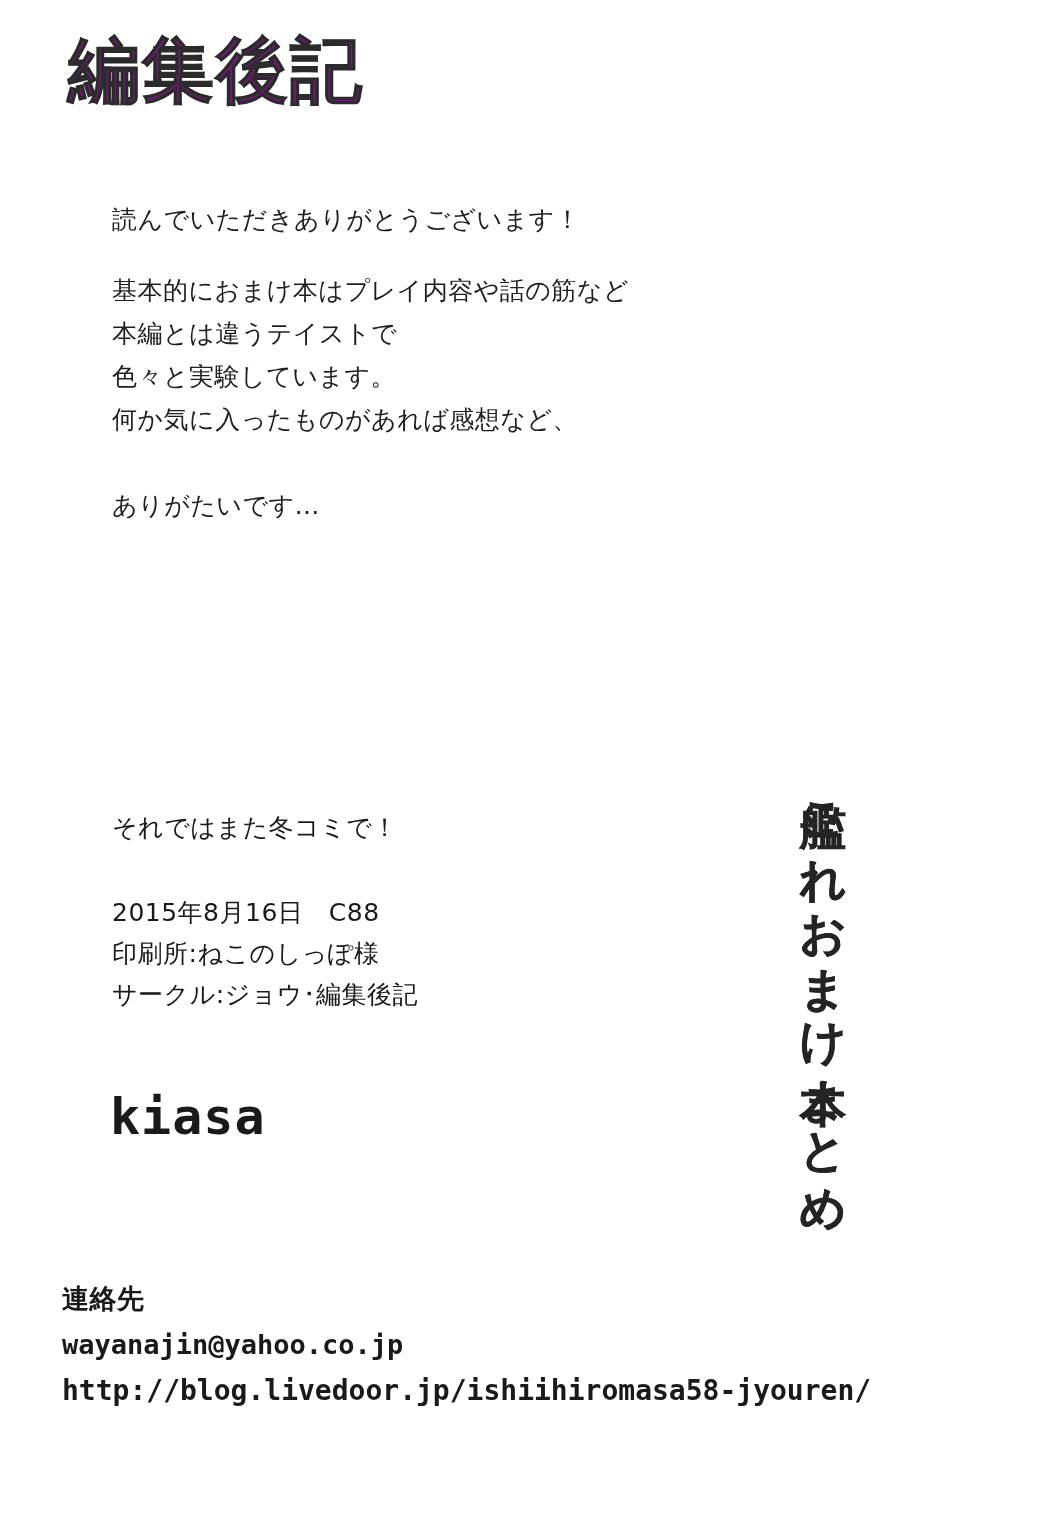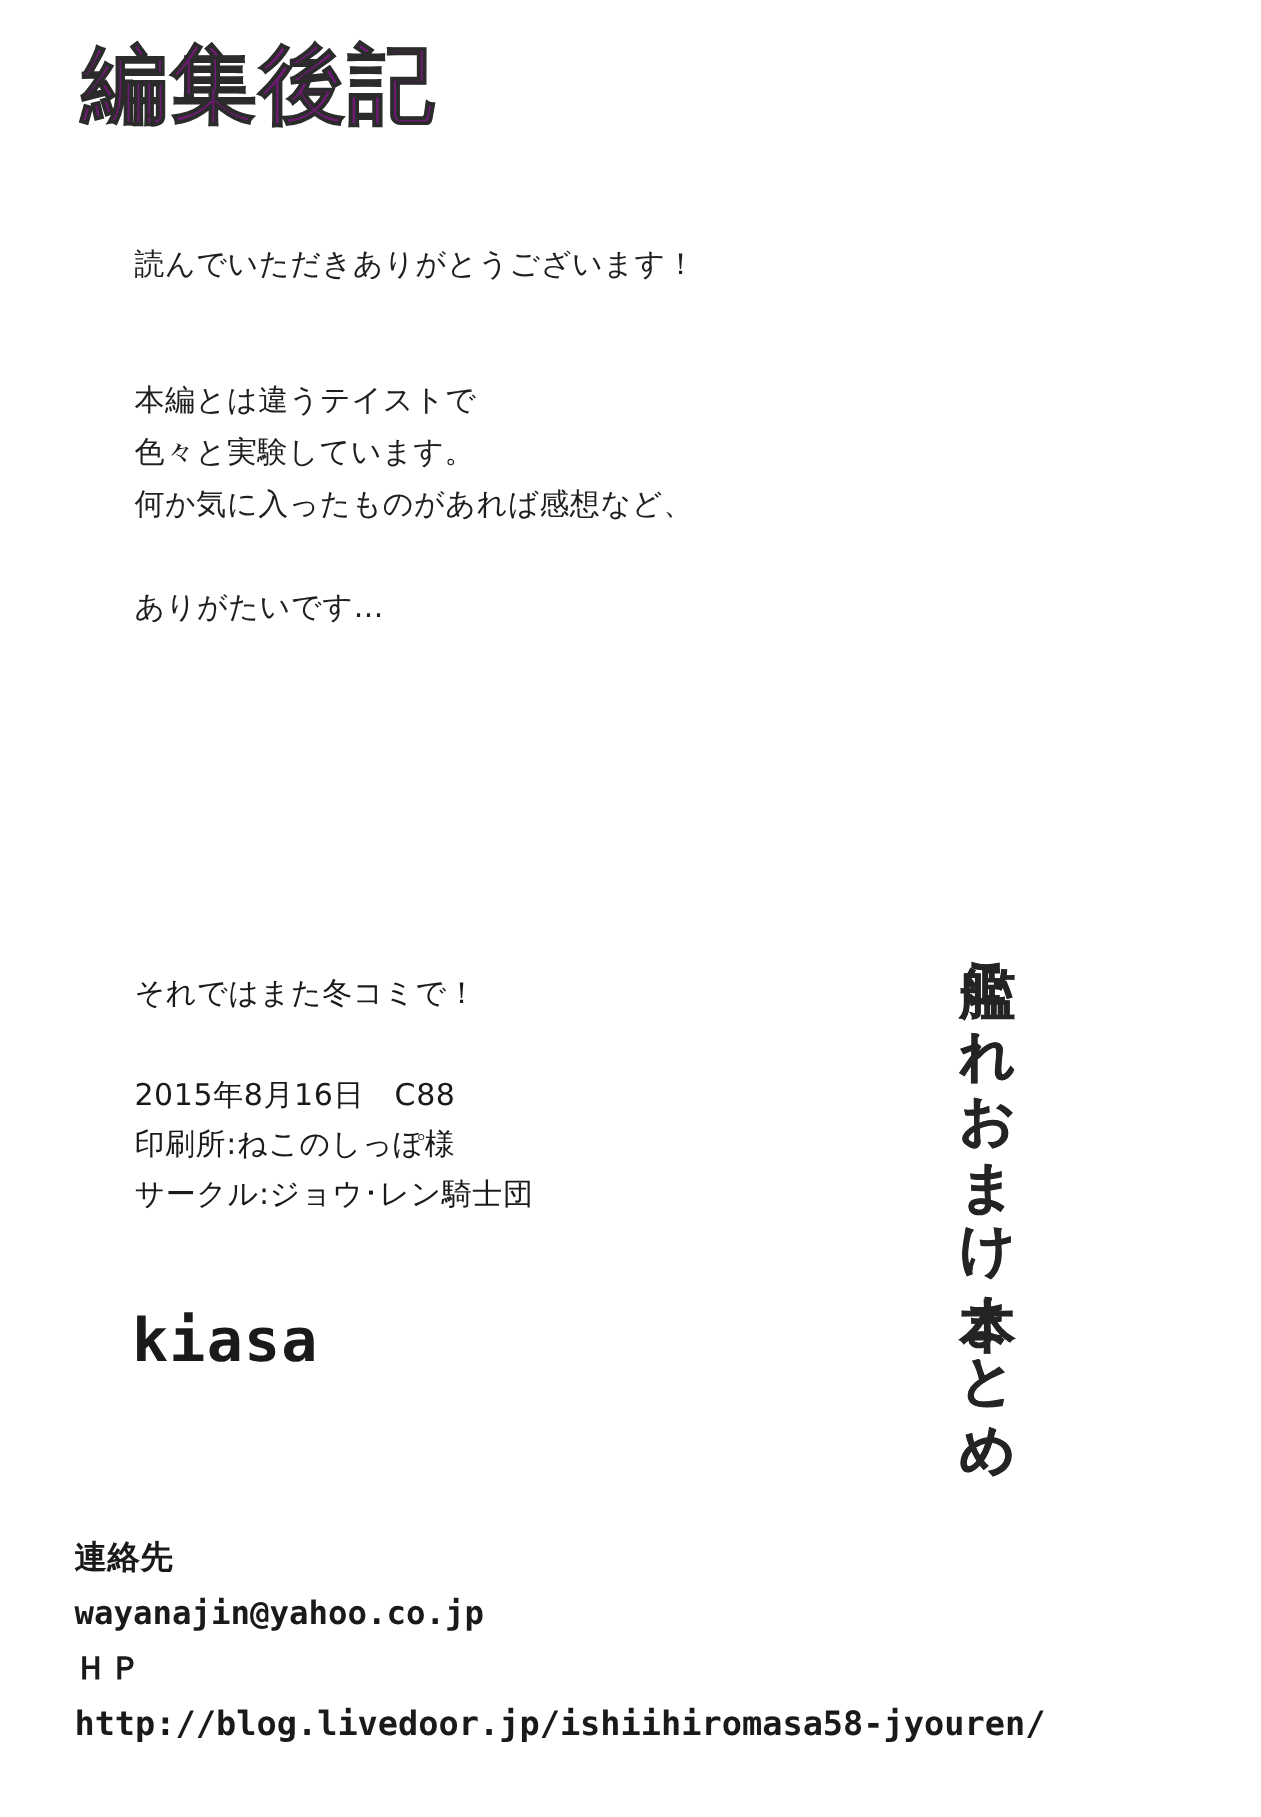--- a/index.html
+++ b/index.html
@@ -137,41 +137,40 @@
 
   <div class="afterword-title">編集後記</div>
 
   <div class="body-block">
     <p class="para">
       <span class="line">読んでいただきありがとうございます！</span>
     </p>
 
 
     <p class="para tight">
-      <br>
+      <span class="line">基本的におまけ本はプレイ内容や話の筋など</span><br>
       <span class="line">本編とは違うテイストで</span><br>
       <span class="line">色々と実験しています。</span><br>
       <span class="line">何か気に入ったものがあれば感想など、</span><br>
       <br>
       <span class="line">ありがたいです…</span>
     </p>
   </div>
 
   <div class="closing">それではまた冬コミで！</div>
 
   <div class="colophon">
     <div class="line">2015年8月16日　C88</div>
     <div class="line">印刷所:ねこのしっぽ様</div>
-    <div class="line">サークル:ジョウ･レン騎士団</div>
+    <div class="line">サークル:ジョウ･編集後記</div>
   </div>
 
   <div class="author-name">kiasa</div>
 
   <div class="contact">
     <div>連絡先</div>
     <div class="mono">wayanajin@yahoo.co.jp</div>
-    <div class="hp-label">ＨＰ</div>
     <div class="url">http://blog.livedoor.jp/ishiihiromasa58-jyouren/</div>
   </div>
 
   <div class="side-title">艦これおまけ本まとめ</div>
 
 </div>
 
 </body></html>

